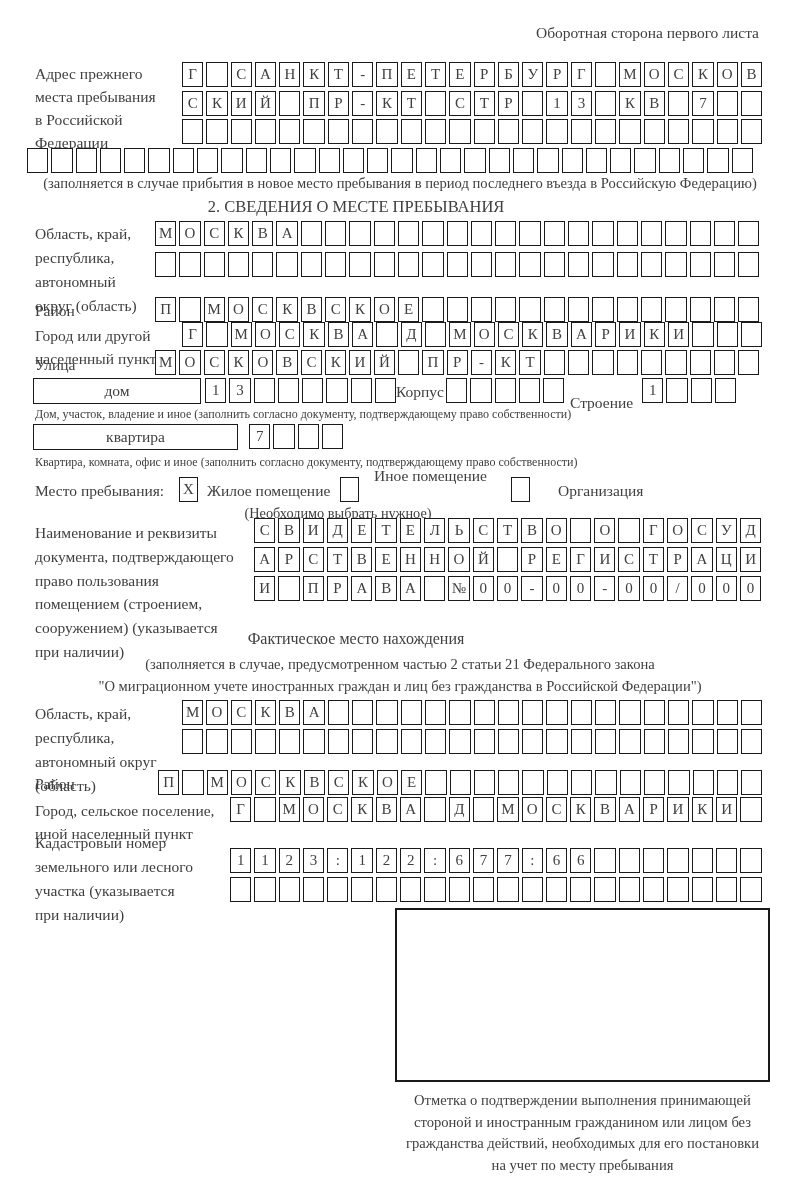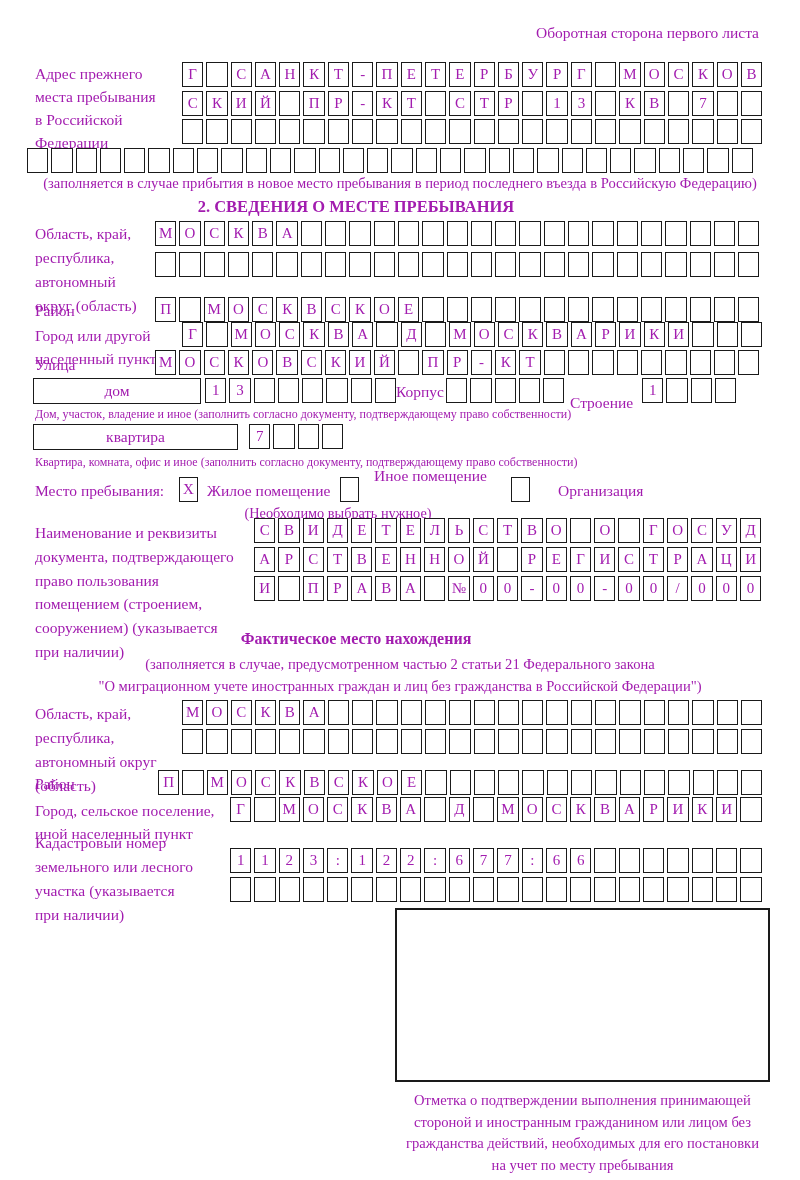--- a/index.html
+++ b/index.html
@@ -1,25 +1,25 @@
 <!DOCTYPE html>
 <html><head>
 <meta charset="utf-8">
 <style>
   html,body{margin:0;padding:0;background:#ffffff;}
   #page{
     position:relative;width:800px;height:1180px;background:#ffffff;overflow:hidden;
-    font-family:"Liberation Serif","DejaVu Serif",serif;color:#a21caf;
+    font-family:"Liberation Serif","DejaVu Serif",serif;color:#404040;
   }
   .abs{position:absolute;}
   .label{font-size:15.5px;line-height:23px;white-space:nowrap;}
   .label-block div{font-size:15.5px;line-height:23px;white-space:nowrap;}
   .caption{font-size:12px;white-space:nowrap;}
   .note{font-size:14.6px;text-align:center;width:800px;left:0;}
-  .heading{font-size:16.5px;font-weight:700;text-align:center;width:712px;left:0;white-space:nowrap;}
+  .heading{font-size:16.5px;font-weight:400;text-align:center;width:712px;left:0;white-space:nowrap;}
   .grid{display:flex;gap:3px;}
   .cell{
     width:21.3px;height:25px;box-sizing:border-box;border:1.8px solid #1a1a1a;
     display:flex;align-items:center;justify-content:center;
     font-size:15px;line-height:1;background:#fff;flex:0 0 auto;
   }
   .widebox{
     height:26px;box-sizing:border-box;border:1.8px solid #1a1a1a;
     display:flex;align-items:center;justify-content:center;font-size:15.5px;background:#fff;
   }

